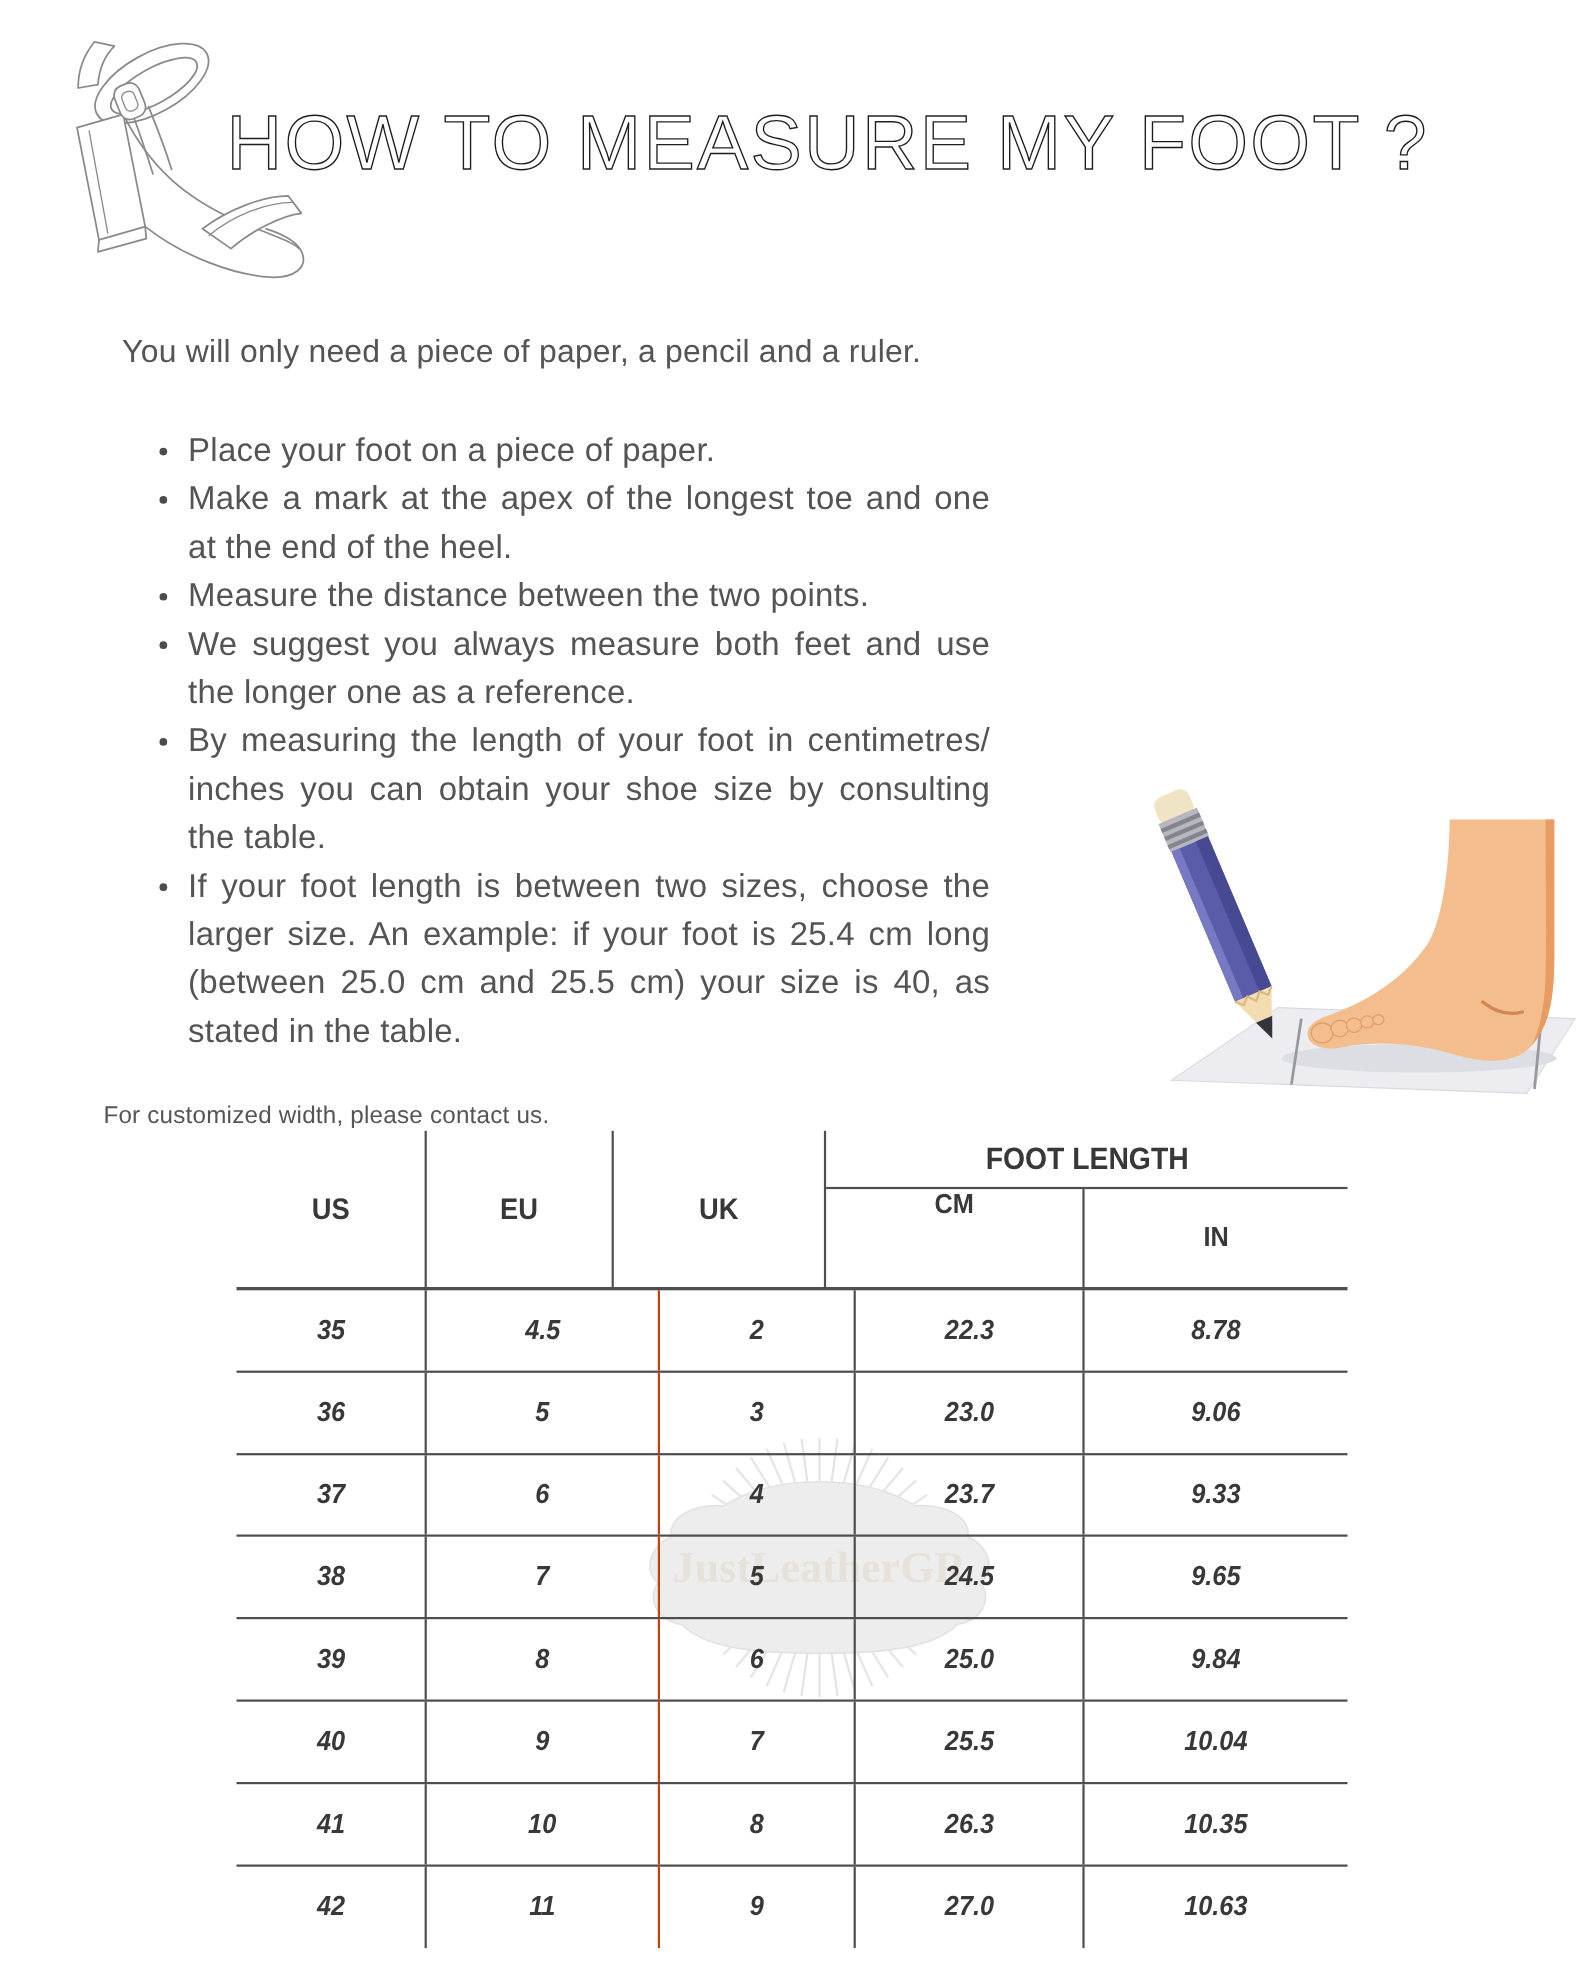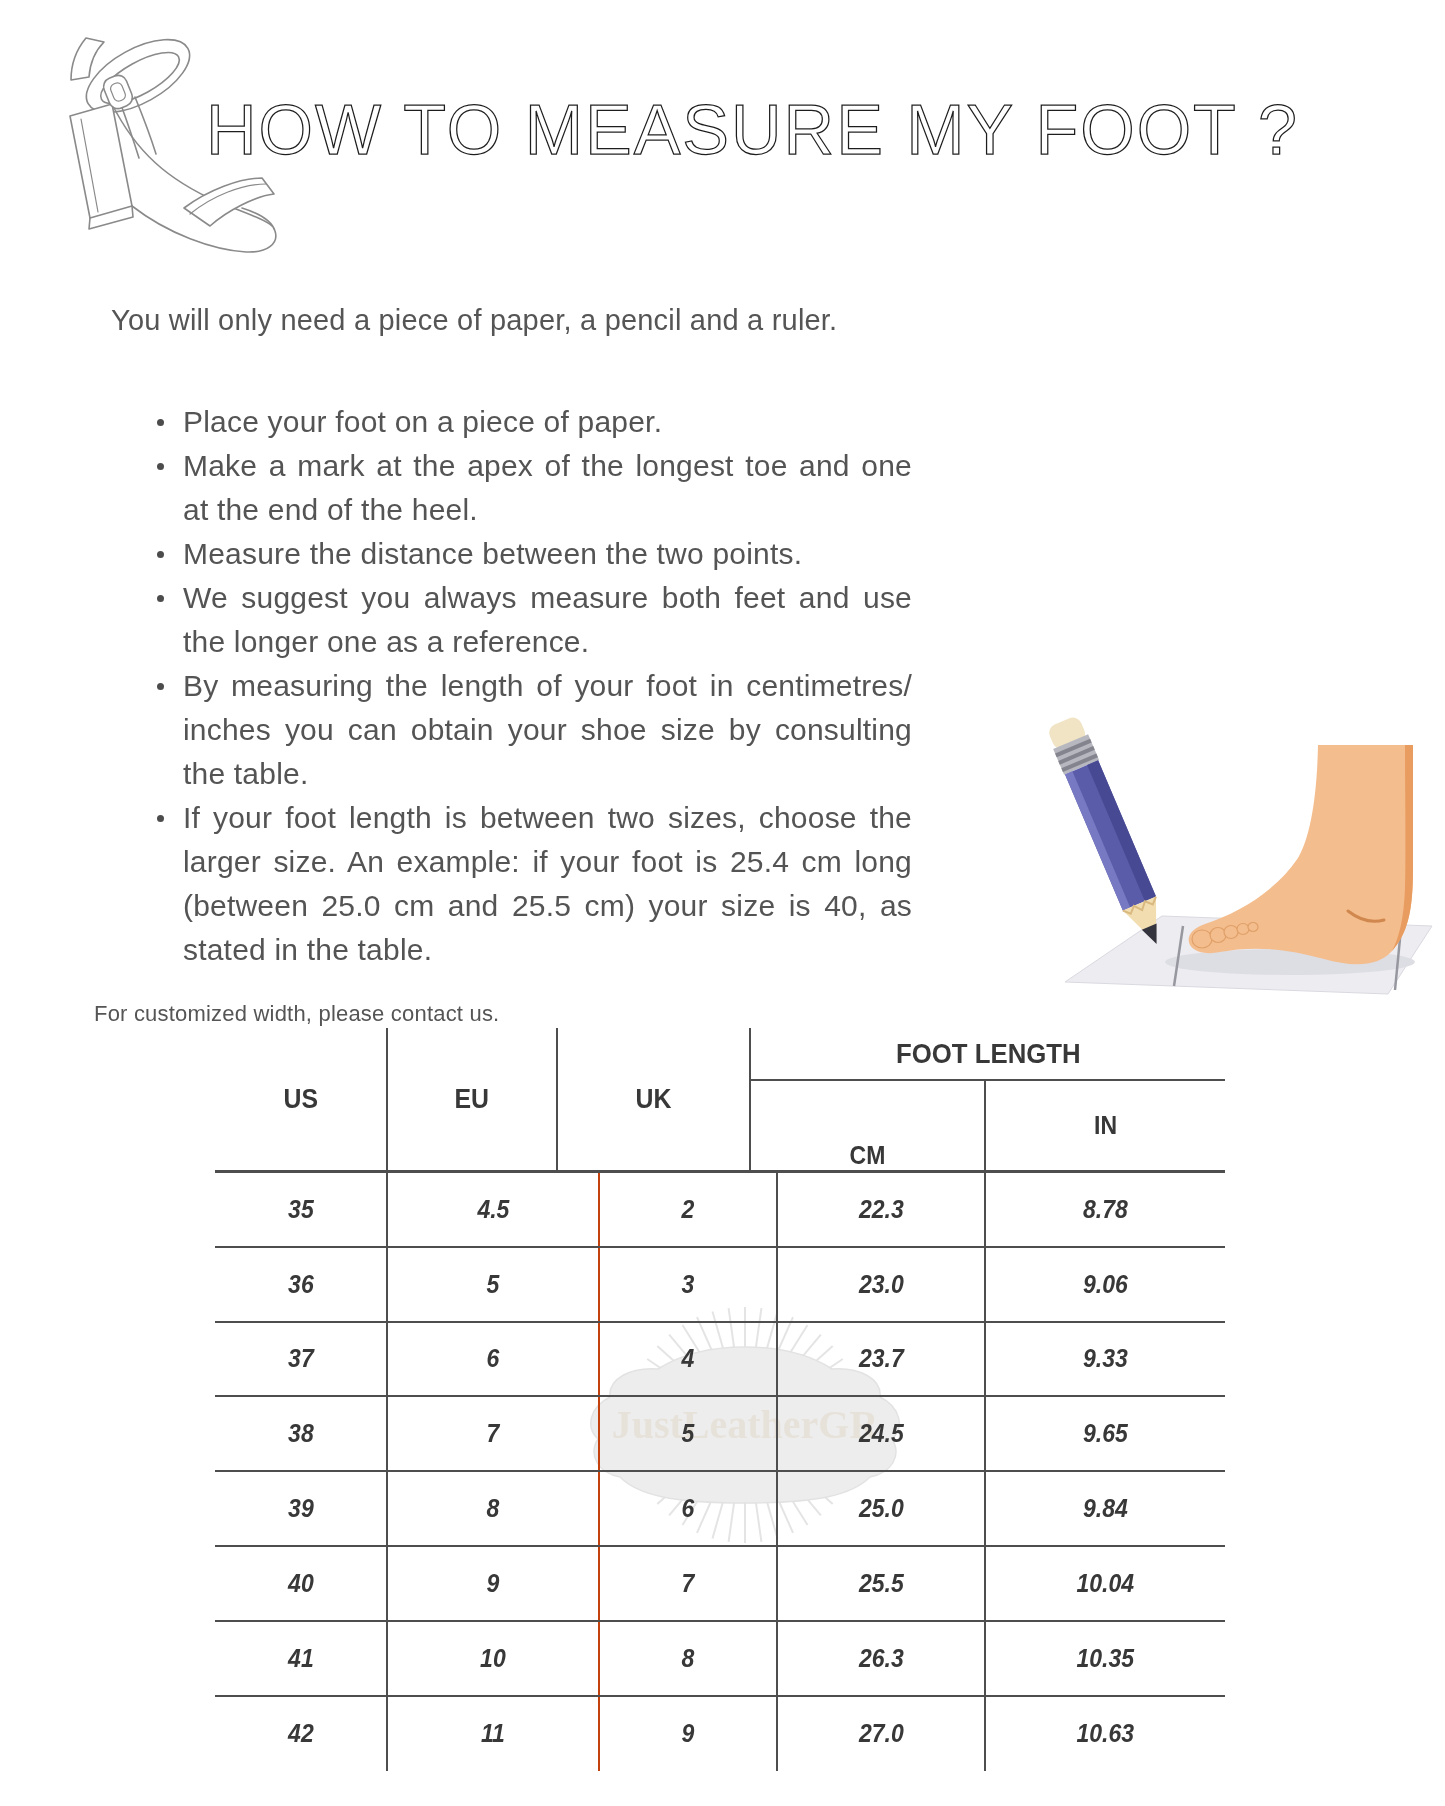--- a/index.html
+++ b/index.html
@@ -8,21 +8,21 @@
 
   
   .title{position:absolute;left:130px;top:90px;width:1245px;text-align:center;
          font-size:70px;letter-spacing:2px;color:#701a75;white-space:nowrap;font-weight:400;}
   @supports (-webkit-text-stroke: 1px #000) {
     .title{-webkit-text-fill-color:#ffffff;-webkit-text-stroke:1.25px #1d1d1d;}
   }
 
   
   .intro{position:absolute;left:111px;top:304px;font-size:29px;color:#555;letter-spacing:.2px;}
-  ul.bullets{position:absolute;left:138px;top:388px;width:762px;margin:12px;padding:0;list-style:none;}
+  ul.bullets{position:absolute;left:138px;top:388px;width:762px;margin:0;padding:0;list-style:none;}
   .bullets li{position:relative;padding-left:33px;font-size:30px;line-height:44px;color:#545454;
               text-align:justify;letter-spacing:.2px;}
   .bullets li::before{content:"";position:absolute;left:7px;top:19px;width:7px;height:7px;
                       border-radius:50%;background:#4c4c4c;}
   .custom-note{position:absolute;left:94px;top:973px;font-size:22px;color:#555;letter-spacing:.2px;margin-top:28px;}
 
   
   .shoe-illo{position:absolute;left:18px;top:12px;}
   .measure-illo{position:absolute;left:900px;top:630px;}
   .watermark{position:absolute;left:570px;top:1285px;opacity:.55;z-index:0;}
@@ -32,21 +32,21 @@
               color:#383838;font-weight:bold;}
   .thead{display:flex;height:145px;border-bottom:3px solid #4e4e4e;box-sizing:border-box;}
   .hc{display:flex;align-items:center;justify-content:center;box-sizing:border-box;font-size:27px;}
   .c-eu{width:173px;border-right:2px solid #4e4e4e;}
   .c-us{width:176px;border-right:2px solid #4e4e4e;}
   .c-uk{width:197px;border-right:2px solid #4e4e4e;}
   .c-foot{width:483px;display:flex;flex-direction:column;}
   .foot-label{height:53px;display:flex;align-items:center;justify-content:center;
               border-bottom:2px solid #4e4e4e;font-size:28px;box-sizing:border-box;}
   .foot-units{flex:1;display:flex;}
-  .c-cm{width:235px;border-right:2px solid #4e4e4e;display:flex;align-items:flex-end;
+  .c-cm{width:235px;border-right:2px solid #4e4e4e;display:flex;align-items:flex-start;
         justify-content:center;font-size:25px;box-sizing:border-box;}
   .c-in{flex:1;display:flex;align-items:center;justify-content:center;font-size:25px;}
   .tlabel{display:inline-block;transform:scaleX(.92);}
   .trows{position:absolute;left:0;top:145px;right:0;bottom:0;display:flex;flex-direction:column;font-style:italic;}
   .trow{display:flex;height:74.8px;box-sizing:border-box;border-bottom:2px solid #4e4e4e;}
   .trow:last-child{border-bottom:none;}
   .tcell{display:flex;align-items:center;justify-content:center;font-size:25px;box-sizing:border-box;}
   .tcell.k0{width:173px;border-right:2px solid #4e4e4e;}
   .tcell.k1{width:212px;border-right:2px solid #c2410c;}
   .tcell.k2{width:178px;border-right:2px solid #4e4e4e;}

